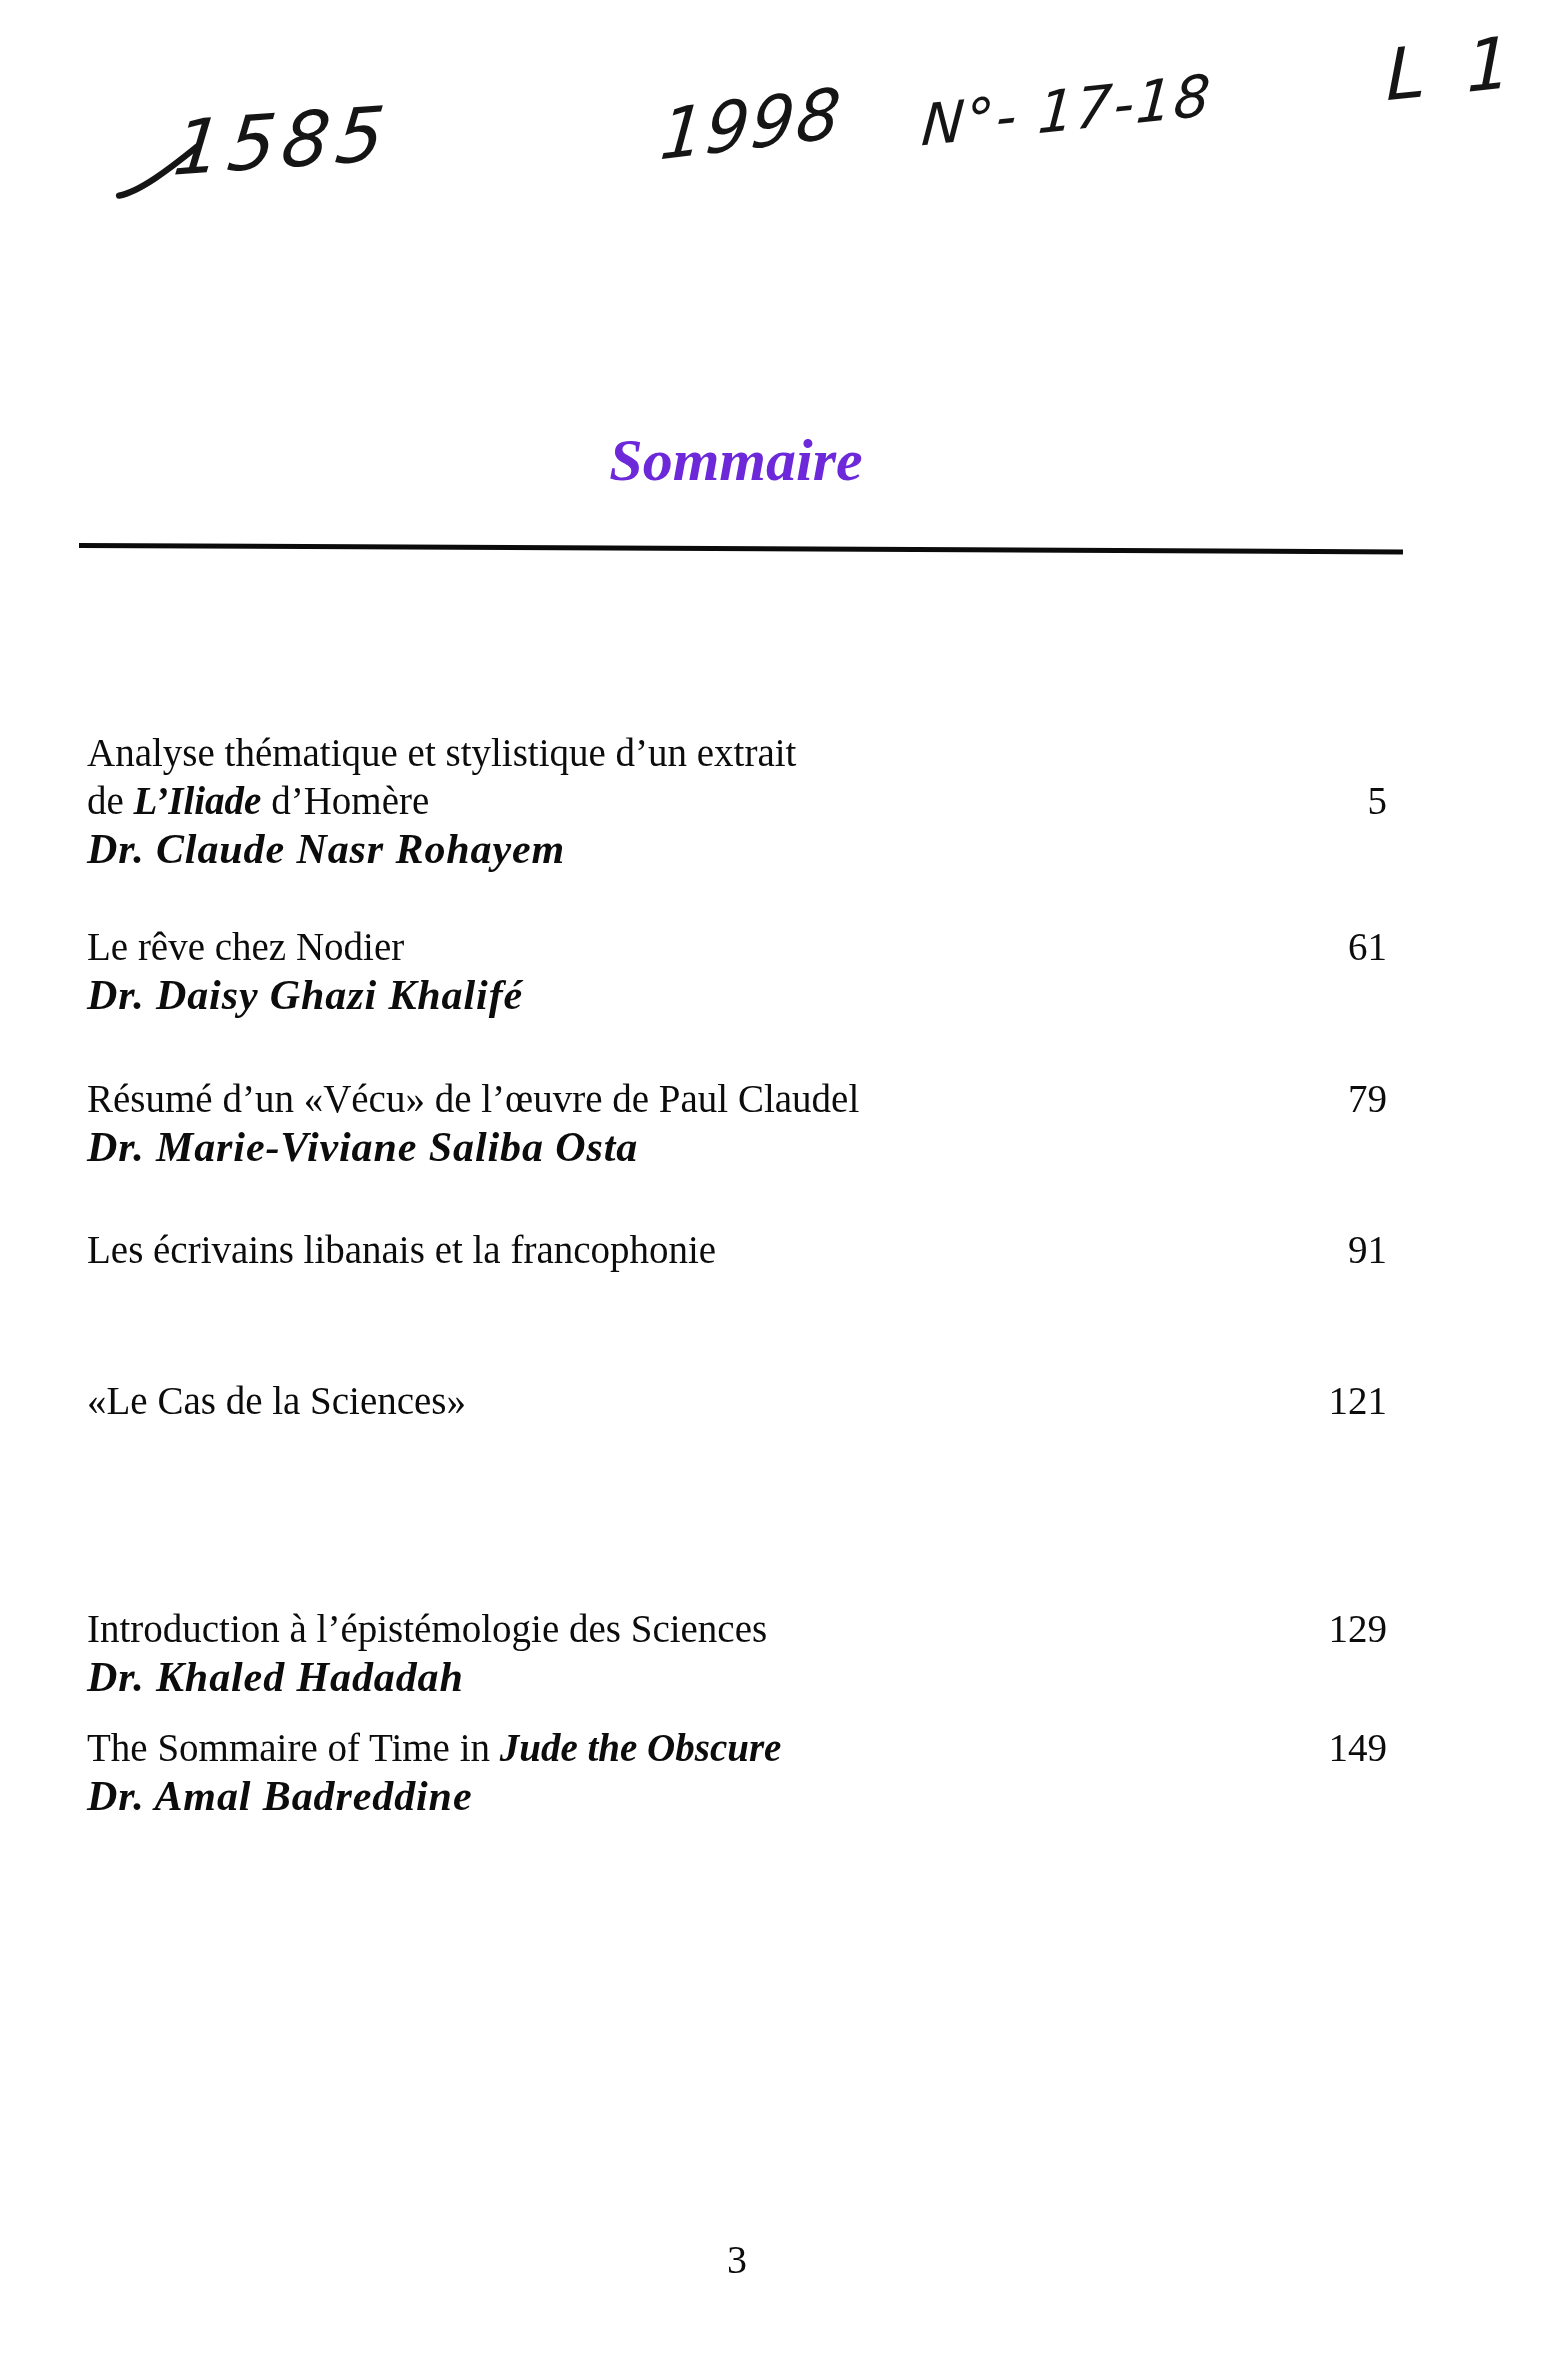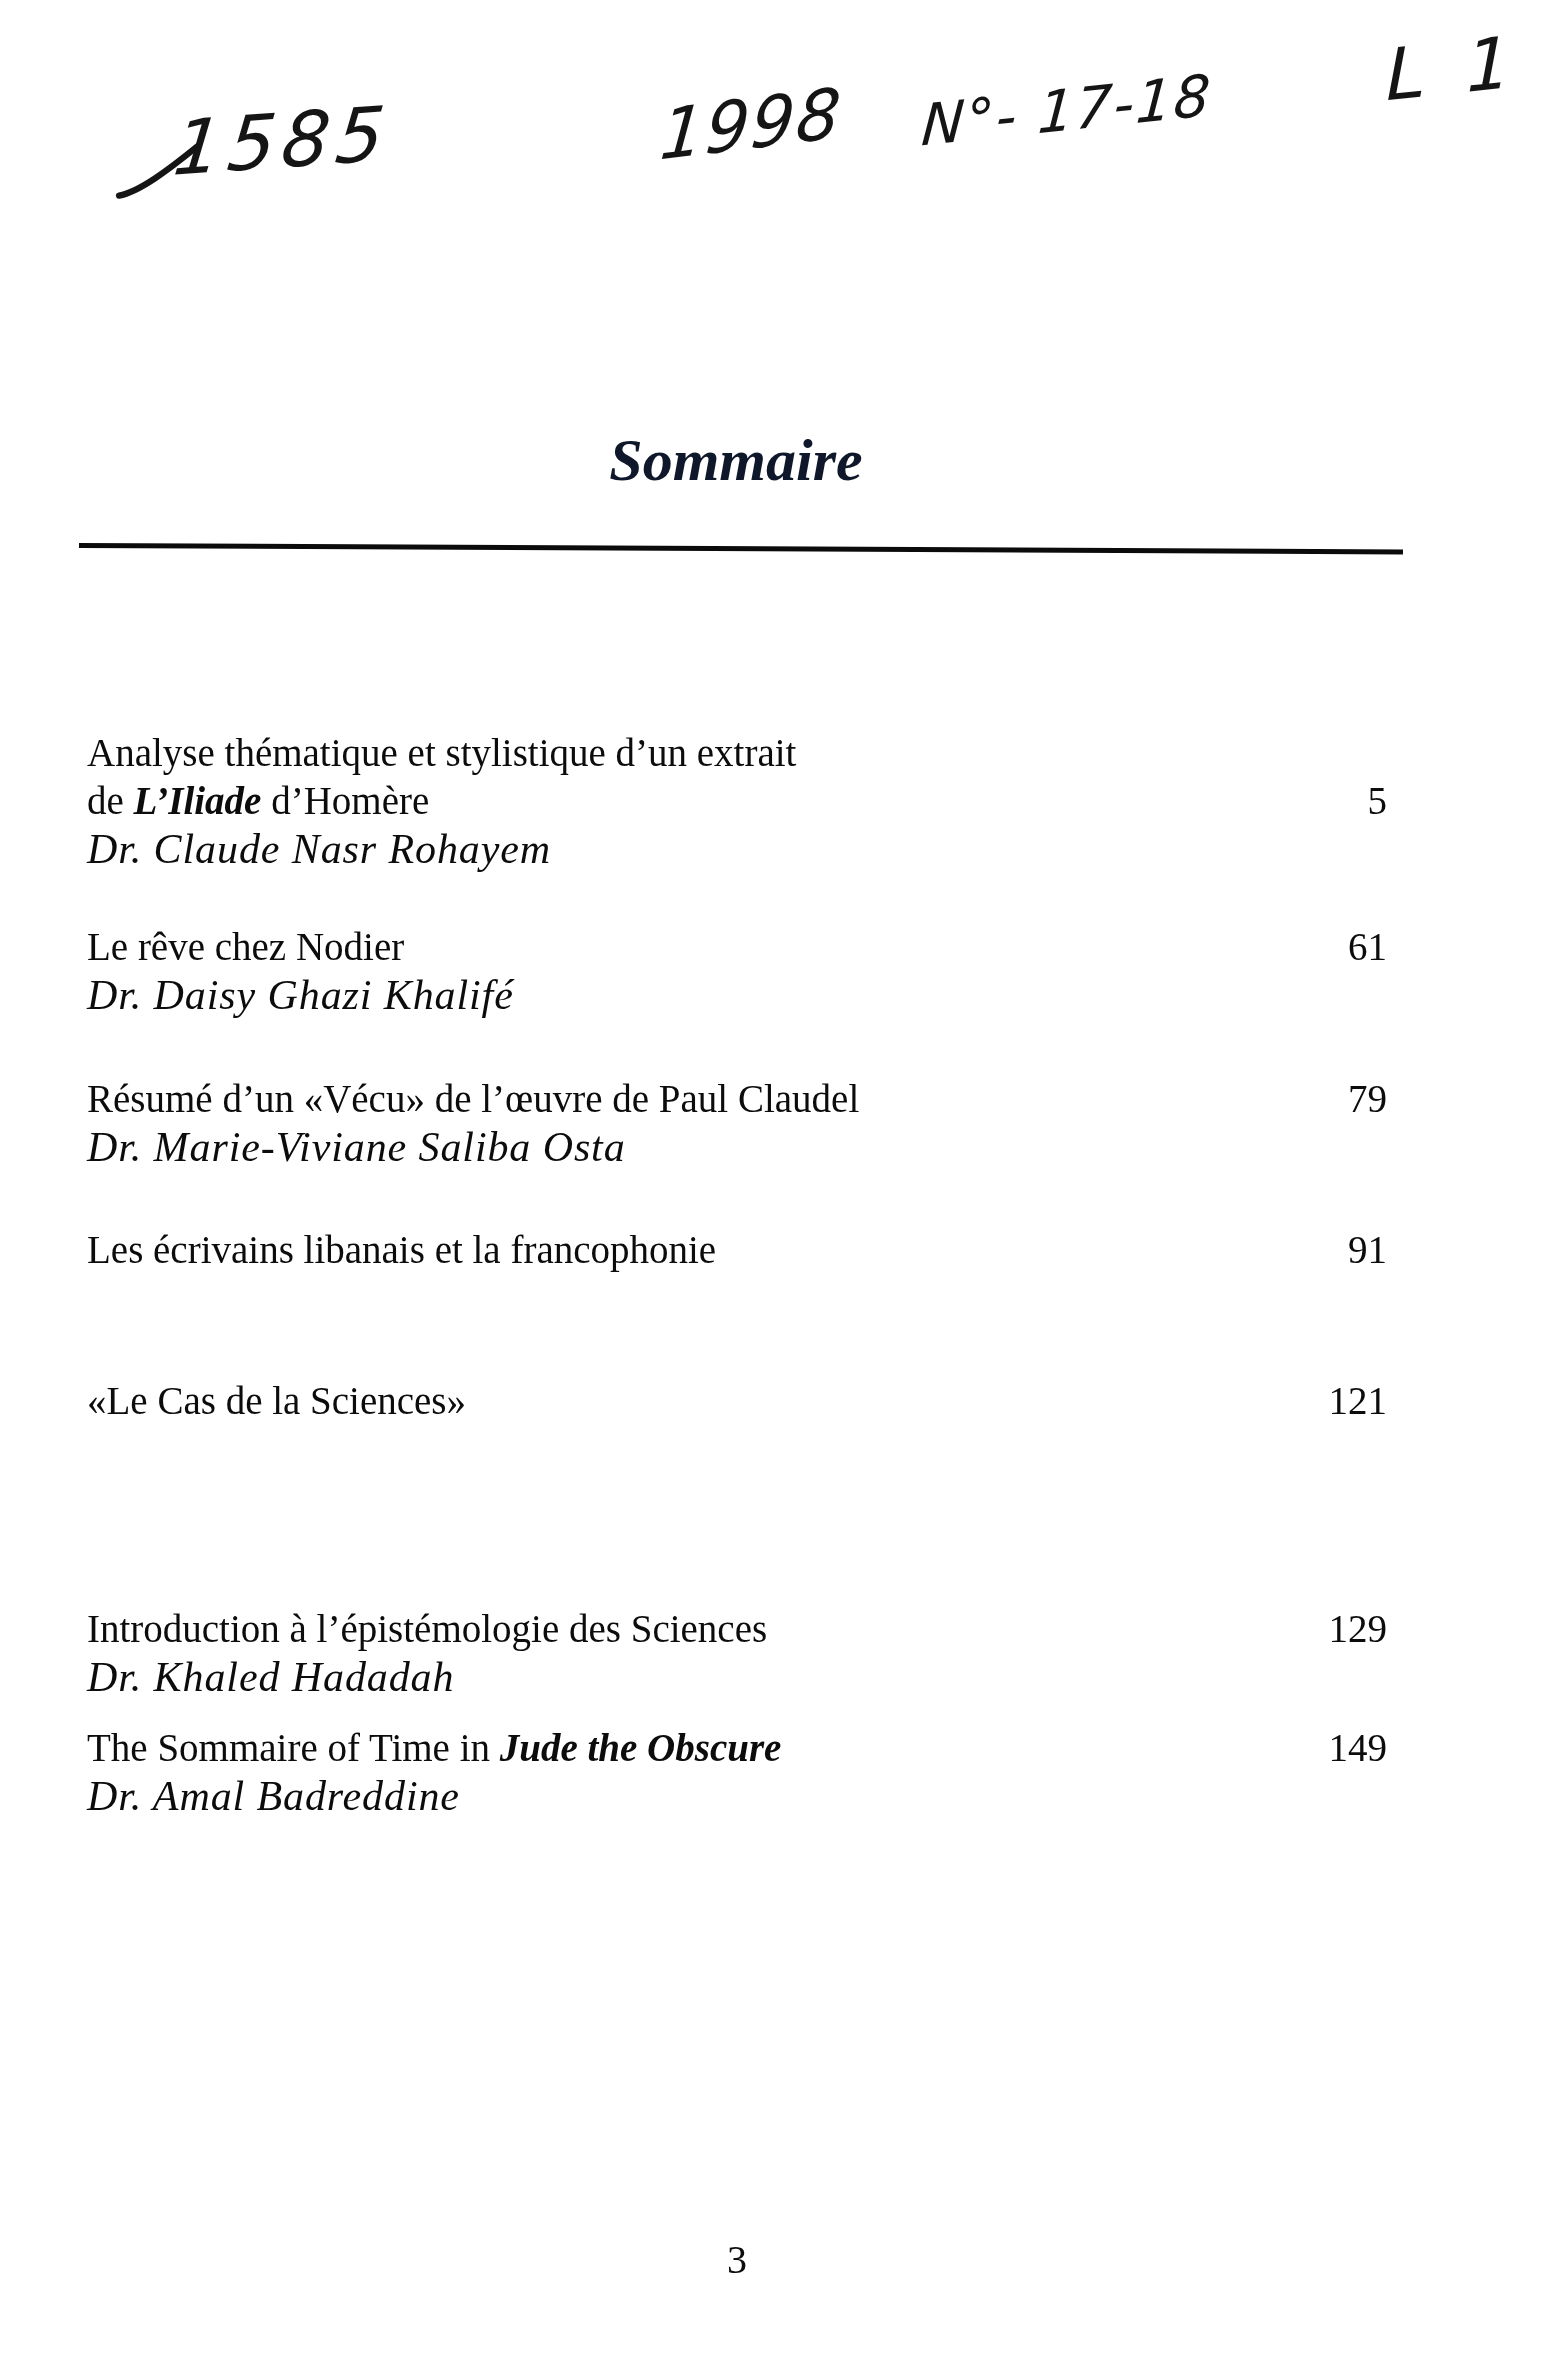--- a/index.html
+++ b/index.html
@@ -34,21 +34,21 @@
 
   
   .title {
     position: absolute;
     left: 512px; top: 426px; width: 448px;
     margin: 0;
     text-align: center;
     font-size: 60px;
     font-weight: bold;
     font-style: italic;
-    color: #0f172a;
+    color: #6d28d9;
   }
   .rule {
     position: absolute;
     left: 79px; top: 543px;
     width: 1324px; height: 4.6px;
     background: #0b0b0b;
     border: none; margin: 0;
     transform: rotate(0.28deg);
     transform-origin: left center;
   }
@@ -59,21 +59,21 @@
   .e1 { top: 729px; }
   .e2 { top: 923px; }
   .e3 { top: 1075px; }
   .e4 { top: 1226px; }
   .e5 { top: 1377px; }
   .e6 { top: 1573px; margin-top: 32px; }
   .e7 { top: 1724px; }
   .tl { position: relative; white-space: nowrap; }
   .em { font-weight: bold; font-style: italic; }
   .author {
-    font-weight: normal;
+    font-weight: bold;
     font-style: italic;
     font-size: 42px;
     line-height: 48px;
     letter-spacing: 0.9px;
     white-space: nowrap;
   }
   .pageno {
     position: absolute;
     right: 0; top: 0;
     font-style: normal;

